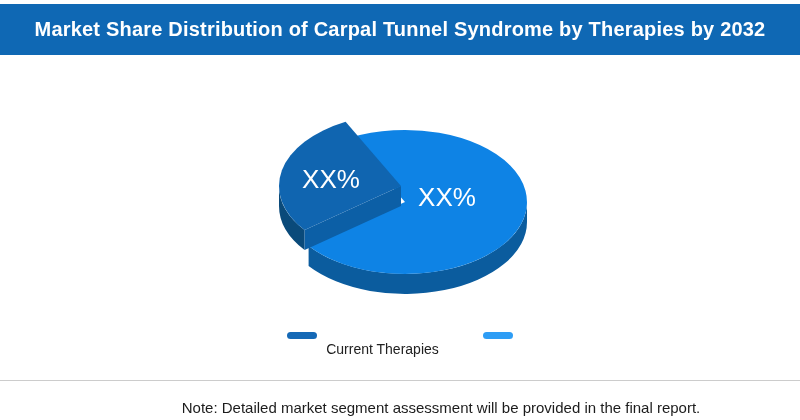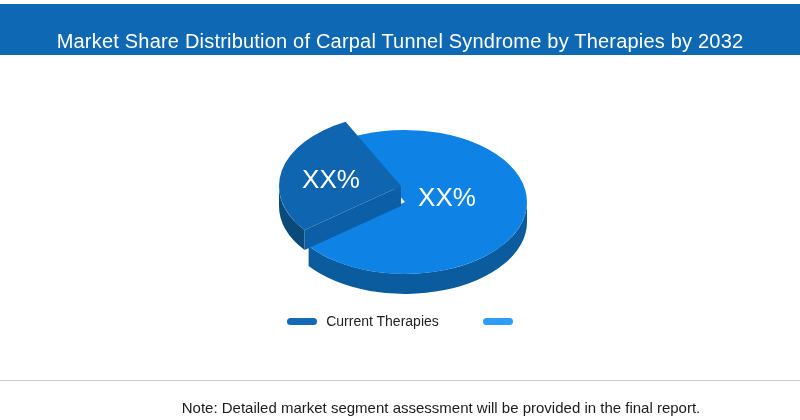--- a/index.html
+++ b/index.html
@@ -1,27 +1,27 @@
 <!DOCTYPE html>
 <html><head>
 <meta charset="utf-8">
 <style>
   html,body{margin:0;padding:0;background:#fff;}
   .page{position:relative;width:800px;height:420px;background:#ffffff;overflow:hidden;
         font-family:"Liberation Sans",sans-serif;}
   .title-bar{position:absolute;left:0;top:4px;width:800px;height:51px;background:#0F68B4;}
-  .title-bar h1{margin:12px;height:51px;line-height:51px;text-align:center;color:#ffffff;
-        font-size:20px;font-weight:400;letter-spacing:.2px;}
+  .title-bar h1{margin:0;height:51px;line-height:51px;text-align:center;color:#ffffff;
+        font-size:20px;font-weight:700;letter-spacing:.2px;}
   .chart-svg{position:absolute;left:0;top:55px;width:800px;height:260px;display:block;}
   .chart-svg text{fill:#ffffff;font-family:"Liberation Sans",sans-serif;font-size:26px;}
   .legend{position:absolute;left:0;top:313px;width:800px;display:flex;justify-content:center;
         align-items:center;gap:44px;}
   .legend-item{display:flex;align-items:center;gap:9px;}
   .legend-pill{display:inline-block;width:30px;height:7px;border-radius:4px;background:#999;}
-  .legend-label{font-size:14px;color:#212121;}
+  .legend-label{font-size:14px;color:#212121;margin-top:28px;}
   .divider{position:absolute;left:0;top:380px;width:800px;height:0;border-top:1px solid #cccccc;}
   .note{position:absolute;left:0;top:388px;width:800px;margin:11px;text-align:center;
         font-size:15px;color:#1c1c1c;padding-left:30px;}
 </style>
 </head>
 <body>
 
 <div class="page">
 
   <header class="title-bar" style="background: rgb(15, 104, 180);">

